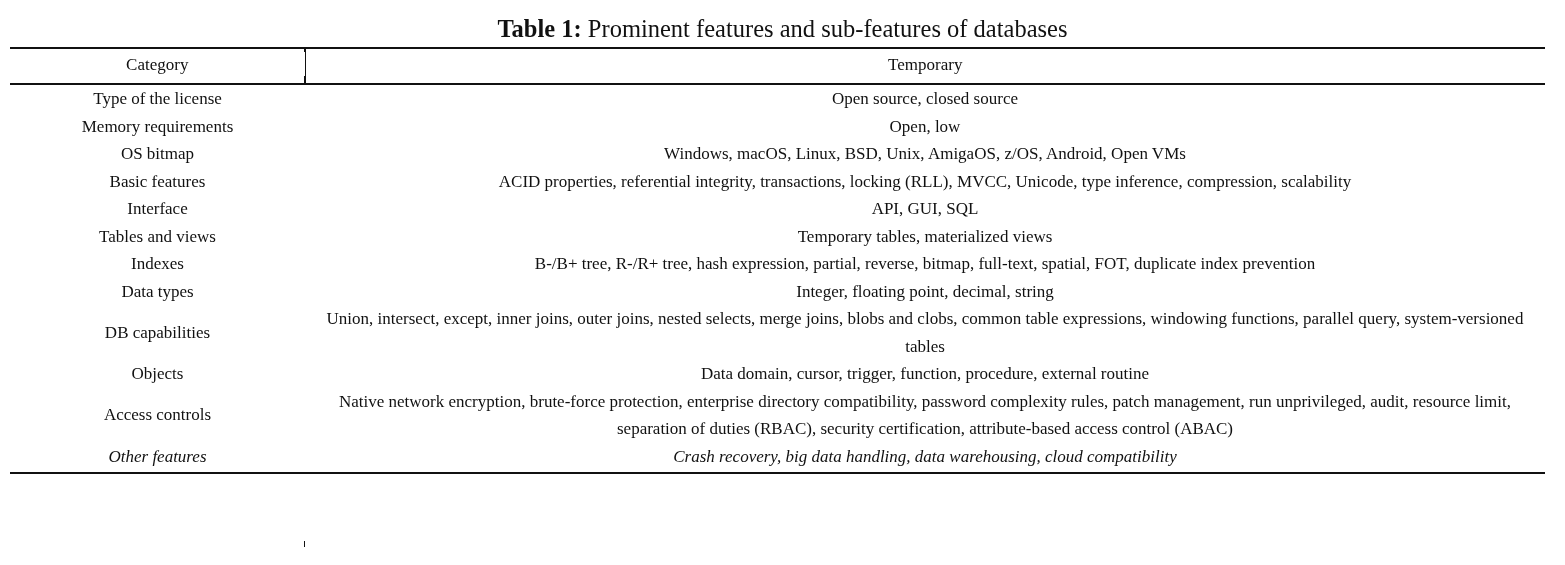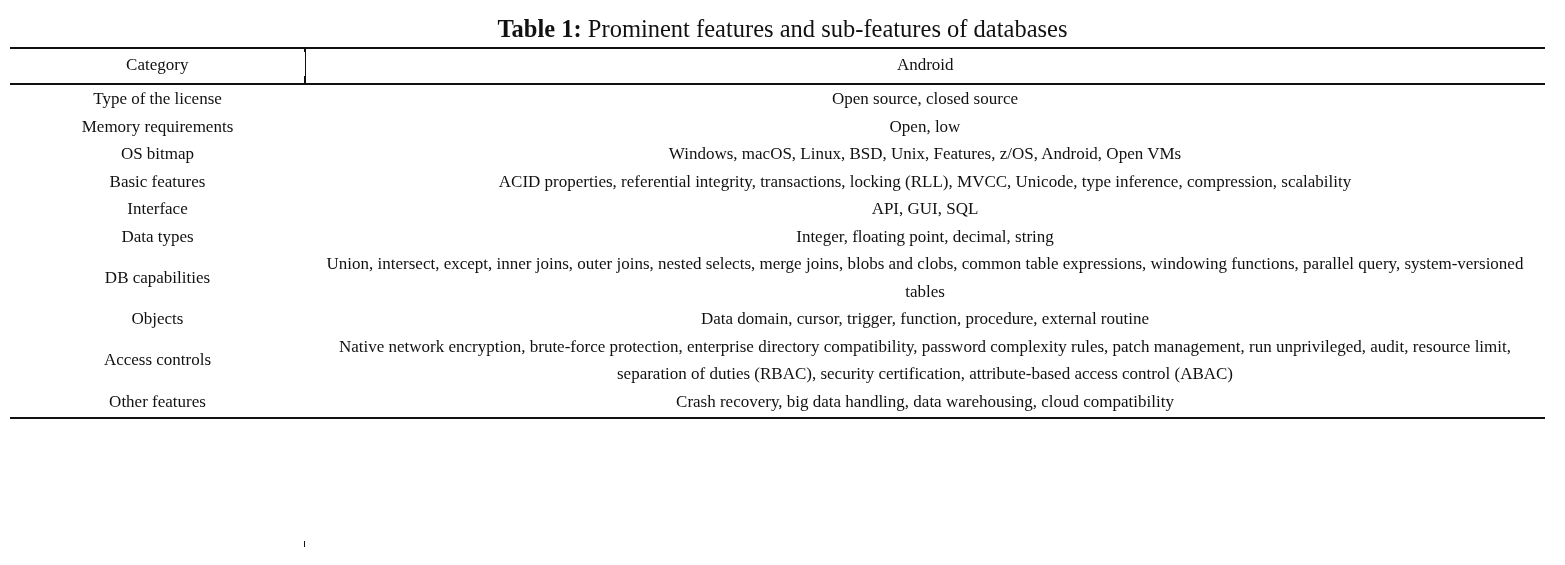--- a/index.html
+++ b/index.html
@@ -80,20 +80,21 @@
   table.t1 tbody td.cat {
     white-space: nowrap;
   }
   table.t1 tbody td.feat {
     padding-left: 12px;
     padding-right: 12px;
   }
   table.t1 tbody tr:last-child td {
     border-bottom: 2.1px solid #111111;
     padding-bottom: 2px;
+    font-style: italic;
   }
   
   .tick {
     position: absolute;
     left: 304px;
     width: 1px;
     background: #111111;
   }
   .tick.t-top { top: 47px;  height: 5px; }
   .tick.t-mid { top: 76px;  height: 8px; }
@@ -110,43 +111,51 @@
 
   <div class="table-wrap">
     <table class="t1">
       <colgroup>
         <col class="c-cat">
         <col class="c-feat">
       </colgroup>
       <thead>
         <tr>
           <th class="th-cat">Category</th>
-          <th class="th-feat">Android</th>
+          <th class="th-feat">Temporary</th>
         </tr>
       </thead>
       <tbody id="tbody">
           <tr>
             <td class="cat">Type of the license</td>
             <td class="feat">Open source, closed source</td>
           </tr>
           <tr>
             <td class="cat">Memory requirements</td>
             <td class="feat">Open, low</td>
           </tr>
           <tr>
             <td class="cat">OS bitmap</td>
-            <td class="feat">Windows, macOS, Linux, BSD, Unix, Features, z/OS, Android, Open VMs</td>
+            <td class="feat">Windows, macOS, Linux, BSD, Unix, AmigaOS, z/OS, Android, Open VMs</td>
           </tr>
           <tr>
             <td class="cat">Basic features</td>
             <td class="feat">ACID properties, referential integrity, transactions, locking (RLL), MVCC, Unicode, type inference, compression, scalability</td>
           </tr>
           <tr>
             <td class="cat">Interface</td>
             <td class="feat">API, GUI, SQL</td>
+          </tr>
+          <tr>
+            <td class="cat">Tables and views</td>
+            <td class="feat">Temporary tables, materialized views</td>
+          </tr>
+          <tr>
+            <td class="cat">Indexes</td>
+            <td class="feat">B-/B+ tree, R-/R+ tree, hash expression, partial, reverse, bitmap, full-text, spatial, FOT, duplicate index prevention</td>
           </tr>
           <tr>
             <td class="cat">Data types</td>
             <td class="feat">Integer, floating point, decimal, string</td>
           </tr>
           <tr>
             <td class="cat">DB capabilities</td>
             <td class="feat">Union, intersect, except, inner joins, outer joins, nested selects, merge joins, blobs and clobs, common table expressions, windowing functions, parallel query, system-versioned tables</td>
           </tr>
           <tr>

